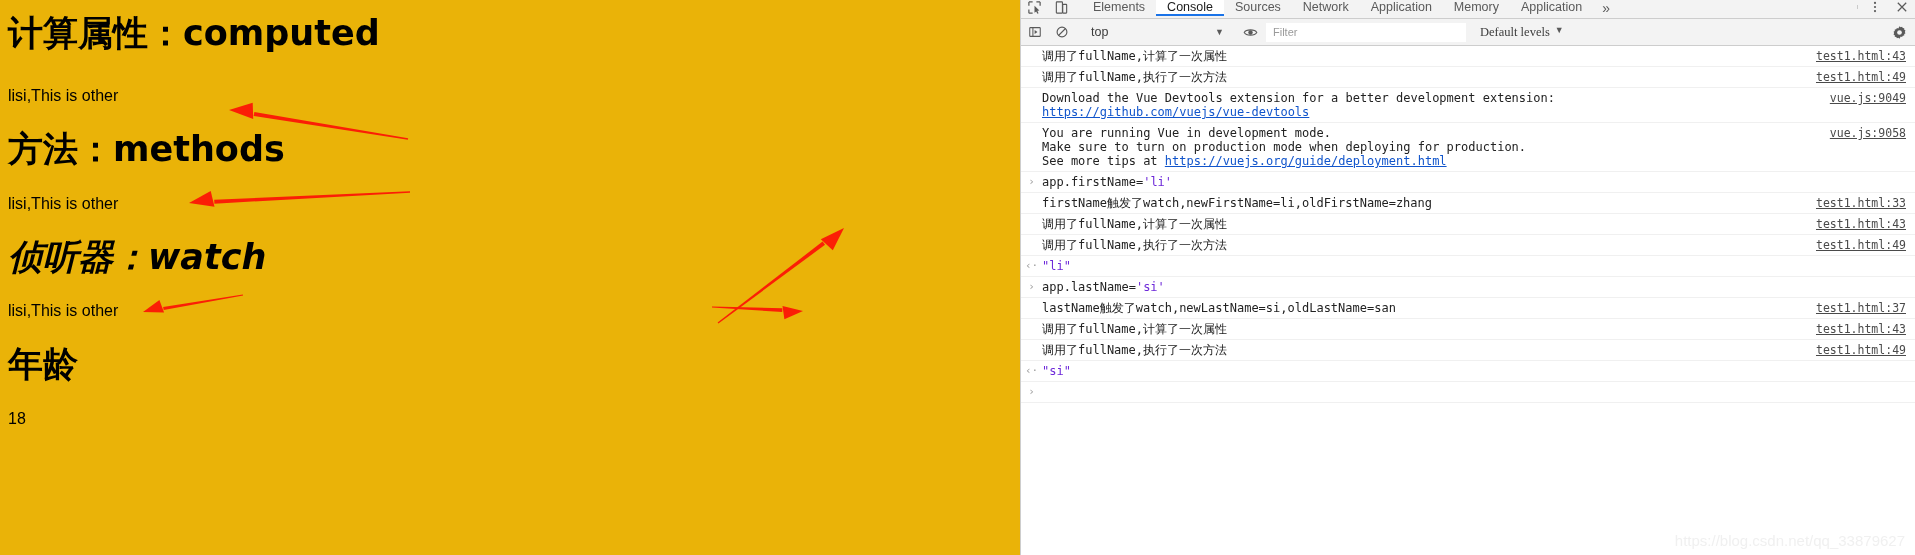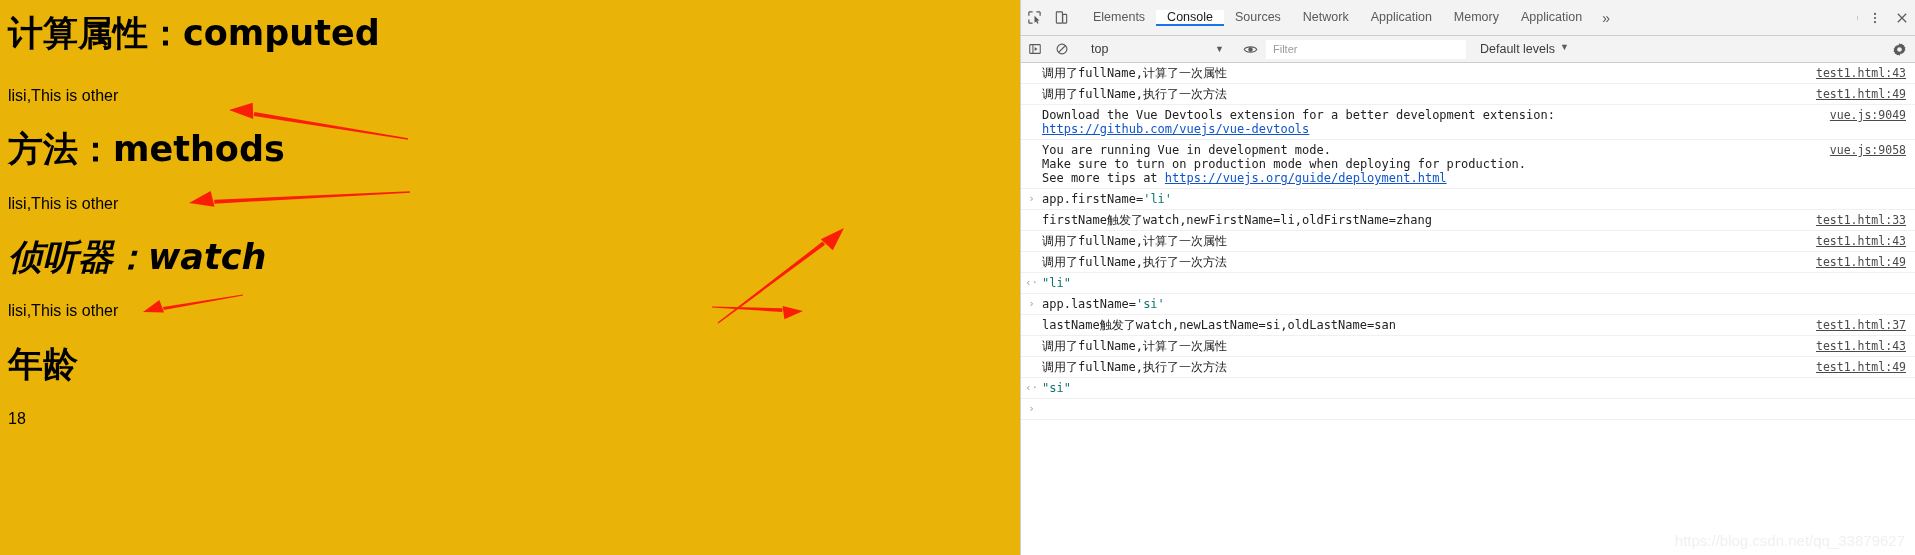--- a/index.html
+++ b/index.html
@@ -69,25 +69,25 @@
     width: 895px; height: 555px;
     background: #ffffff;
     border-left: 1px solid #cdcdcd;
     box-sizing: border-box;
     font-family: "Liberation Sans", "DejaVu Sans", sans-serif;
     overflow: hidden;
   }
 
   
   .dt-tabbar {
-    height: 36px;
+    height: 19px;
     background: #f3f3f3;
     border-bottom: 1px solid #cdcdcd;
     display: flex;
-    align-items: center;
+    align-items: flex-start;
     box-sizing: border-box;
   }
   .dt-iconbtn {
     width: 27px;
     display: flex;
     align-items: center;
     justify-content: center;
     flex: 0 0 auto;
   }
   .dt-vsep {
@@ -166,20 +166,21 @@
     box-sizing: border-box;
     margin-left: 2px;
   }
   .dt-levels {
     display: flex;
     align-items: flex-start;
     font-size: 12.5px;
     color: #3c3c3c;
     padding-left: 14px;
     flex: 0 0 auto;
+    font-family: Liberation Serif, serif;
   }
   .dt-levels .dt-caret { padding-left: 5px; padding-right: 0; }
   .dt-spacer { flex: 1 1 auto; }
 
   
   .dt-console {
     font-family: "DejaVu Sans Mono", "Liberation Mono", monospace;
     font-size: 12px;
   }
   .logrow {
@@ -217,21 +218,21 @@
     line-height: 14px;
     color: #4a4a4a;
     text-decoration: underline;
     white-space: nowrap;
     font-size: 11.5px;
   }
   .log-link {
     color: #1155cc;
     text-decoration: underline;
   }
-  .str-red { color: #0f766e; }
+  .str-red { color: #6d28d9; }
   .logrow.input .log-body { color: #222; }
   .logrow.output .log-body { color: #222; }
 
   
   .watermark {
     position: absolute;
     right: 10px;
     bottom: 6px;
     font-size: 15px;
     color: #f0f0f0;

